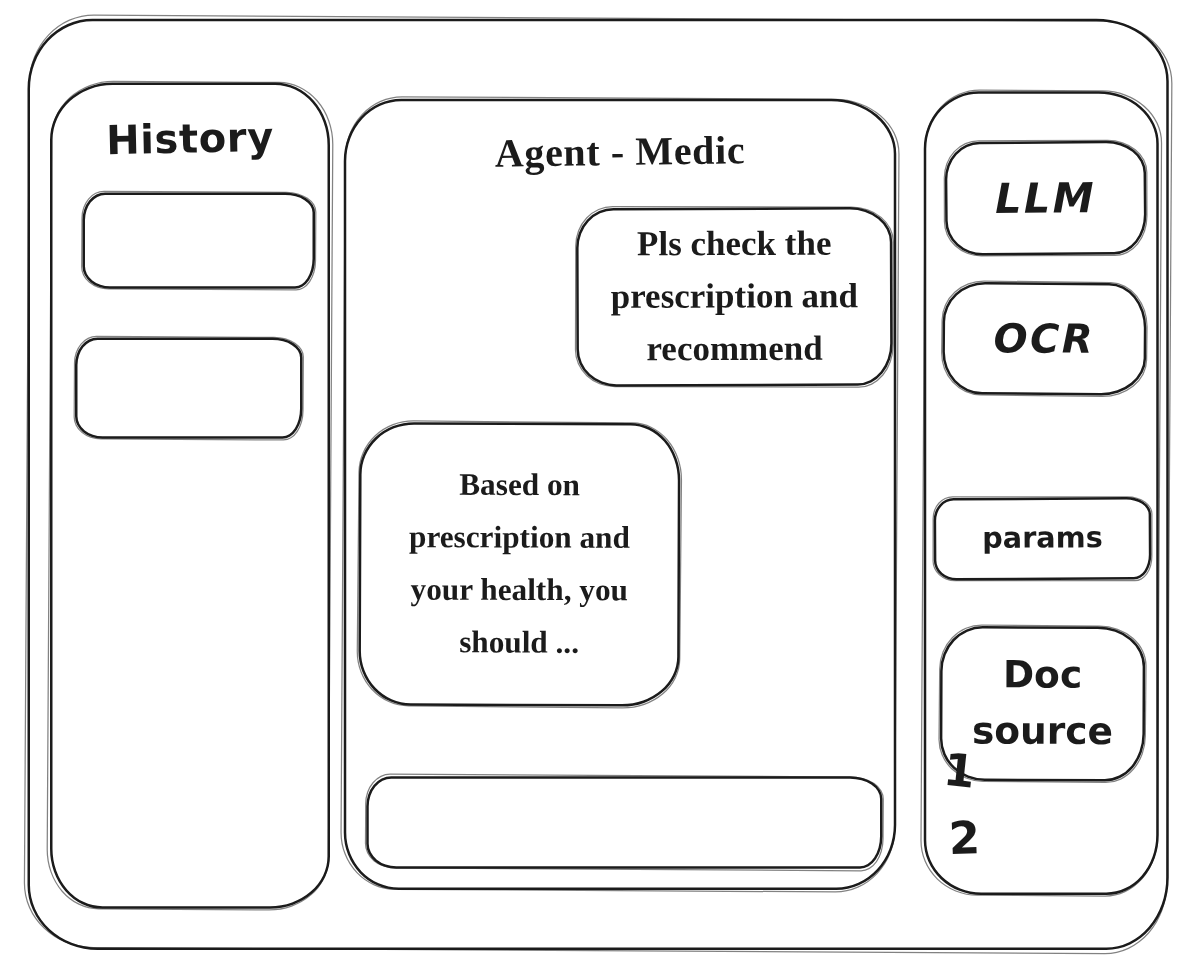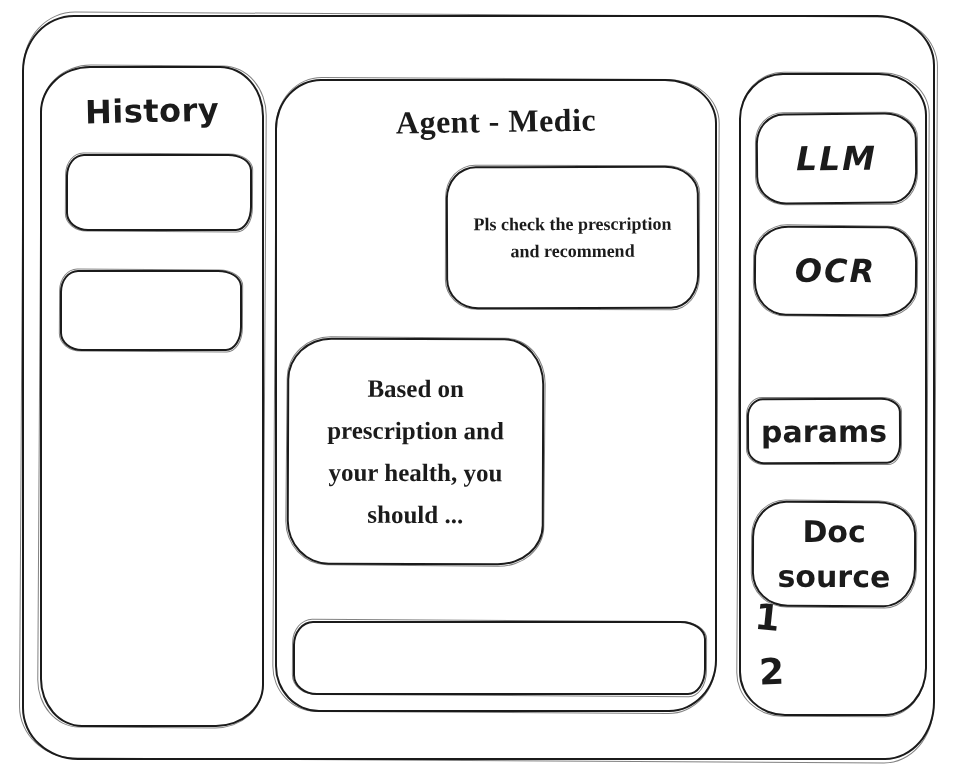--- a/index.html
+++ b/index.html
@@ -46,39 +46,39 @@
   
   .hist-1{ left:24px; top:86px;  width:186px; height:77px; }
   .hist-2{ left:18px; top:202px; width:182px; height:81px; }
 
   
   .chat-title{ top:22px; font-size:32px; transform:rotate(-.8deg); }
   .bubble{
     display:flex; align-items:center; justify-content:center;
     text-align:center; font-weight:700;
   }
-  .bubble-user { left:169px; top:85px;  width:253px; height:143px; font-size:18px; line-height:1.5;  padding:10px 16px; transform:rotate(-.2deg); }
+  .bubble-user { left:184px; top:85px;  width:253px; height:143px; font-size:28px; line-height:1.5;  padding:10px 16px; transform:rotate(-.2deg); }
   .bubble-agent{ left:10px;  top:257px; width:257px; height:227px; font-size:25px; line-height:1.68; padding:14px 14px; transform:rotate(.2deg); }
   .input-wrap{ left:16px; top:540px; width:413px; height:74px; }
   .input-wrap input{
     position:absolute; inset:0; width:100%; height:100%;
     border:none; outline:none; background:transparent;
     font:inherit; font-size:24px; padding:0 20px; color:var(--ink);
   }
 
   
   .tool-btn{
     display:flex; align-items:center; justify-content:center;
     font-family:inherit; color:var(--ink); font-weight:700; cursor:pointer;
     text-align:center;
   }
   .btn-llm   { left:15px; top:38px;  width:161px; height:91px;  font-size:33px; font-style:italic; letter-spacing:2px; transform:rotate(-.5deg); }
   .btn-ocr   { left:13px; top:151px; width:163px; height:90px;  font-size:32px; font-style:italic; letter-spacing:2px; transform:rotate(.4deg); }
-  .btn-params{ left:6px;  top:323px; width:154px; height:66px;  font-size:30px; transform:rotate(-.3deg);text-align:center; }
-  .btn-doc   { left:11px; top:426px; width:164px; height:106px; font-size:30px; line-height:1.5; transform:rotate(.2deg); }
+  .btn-params{ left:6px;  top:323px; width:174px; height:66px;  font-size:23px; transform:rotate(-.3deg);text-align:center; }
+  .btn-doc   { left:11px; top:426px; width:164px; height:124px; font-size:30px; line-height:1.5; transform:rotate(.2deg); }
 
   .doc-item{
     position:absolute; font-size:36px; font-weight:700; cursor:pointer;
     background:transparent; border:none; font-family:inherit; color:var(--ink);
   }
   .doc-item-1{ left:14px; top:522px; transform:rotate(6deg); }
   .doc-item-2{ left:18px; top:576px; transform:rotate(-2deg); }
 </style>
 </head>
 <body>

